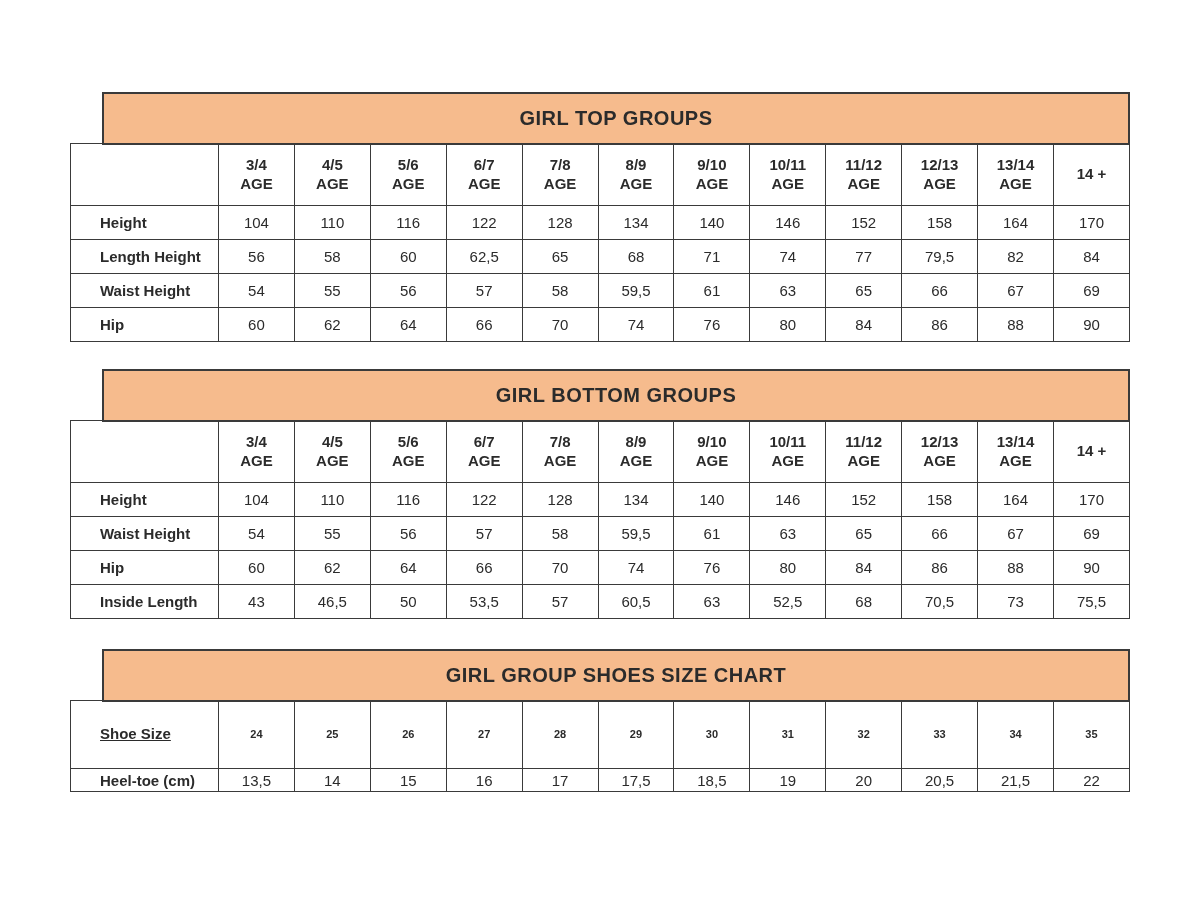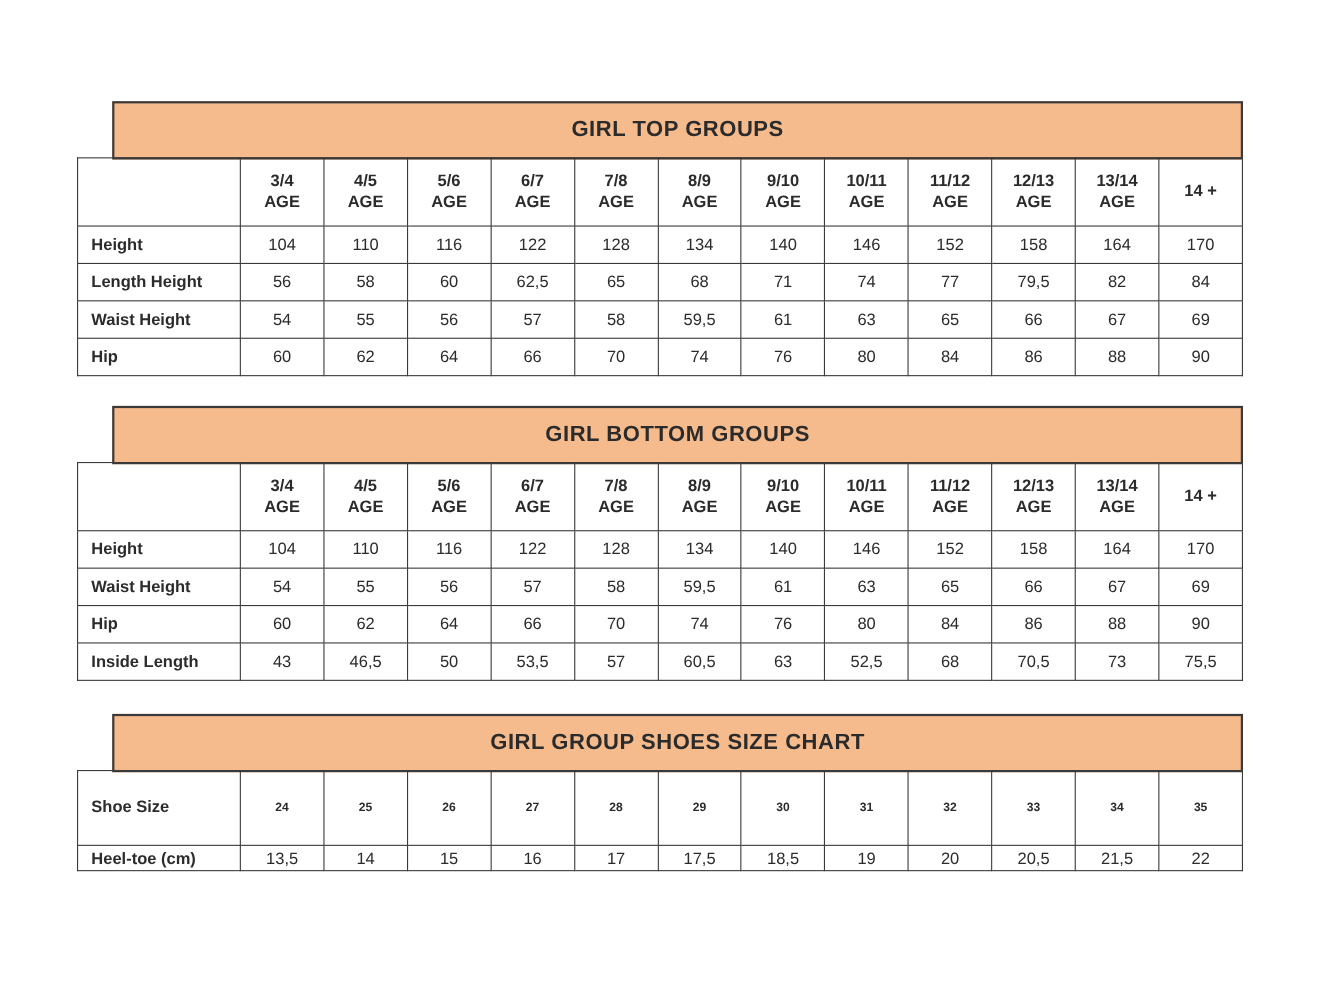--- a/index.html
+++ b/index.html
@@ -38,27 +38,27 @@
   }
   thead th{
     height:62px;
     font-weight:bold;
     white-space:pre-line;
     line-height:1.25;
   }
   tbody tr{height:34px;}
   th.row-label, thead th.label-cell{
     text-align:left;
-    padding-left:12px;
+    padding-left:29px;
     font-weight:bold;
   }
   td{font-weight:normal;}
   
   .sec-shoes thead th{height:68px;font-size:11px;white-space:normal;}
-  .sec-shoes thead th.label-cell{font-size:15px;}
+  .sec-shoes thead th.label-cell{font-size:15px;text-decoration:underline;}
   .sec-shoes tbody tr{height:23px;}
 </style>
 </head>
 <body>
 
 <div class="page">
 
   <section class="chart sec-top">
     <div class="band">GIRL TOP GROUPS</div>
     <table>

